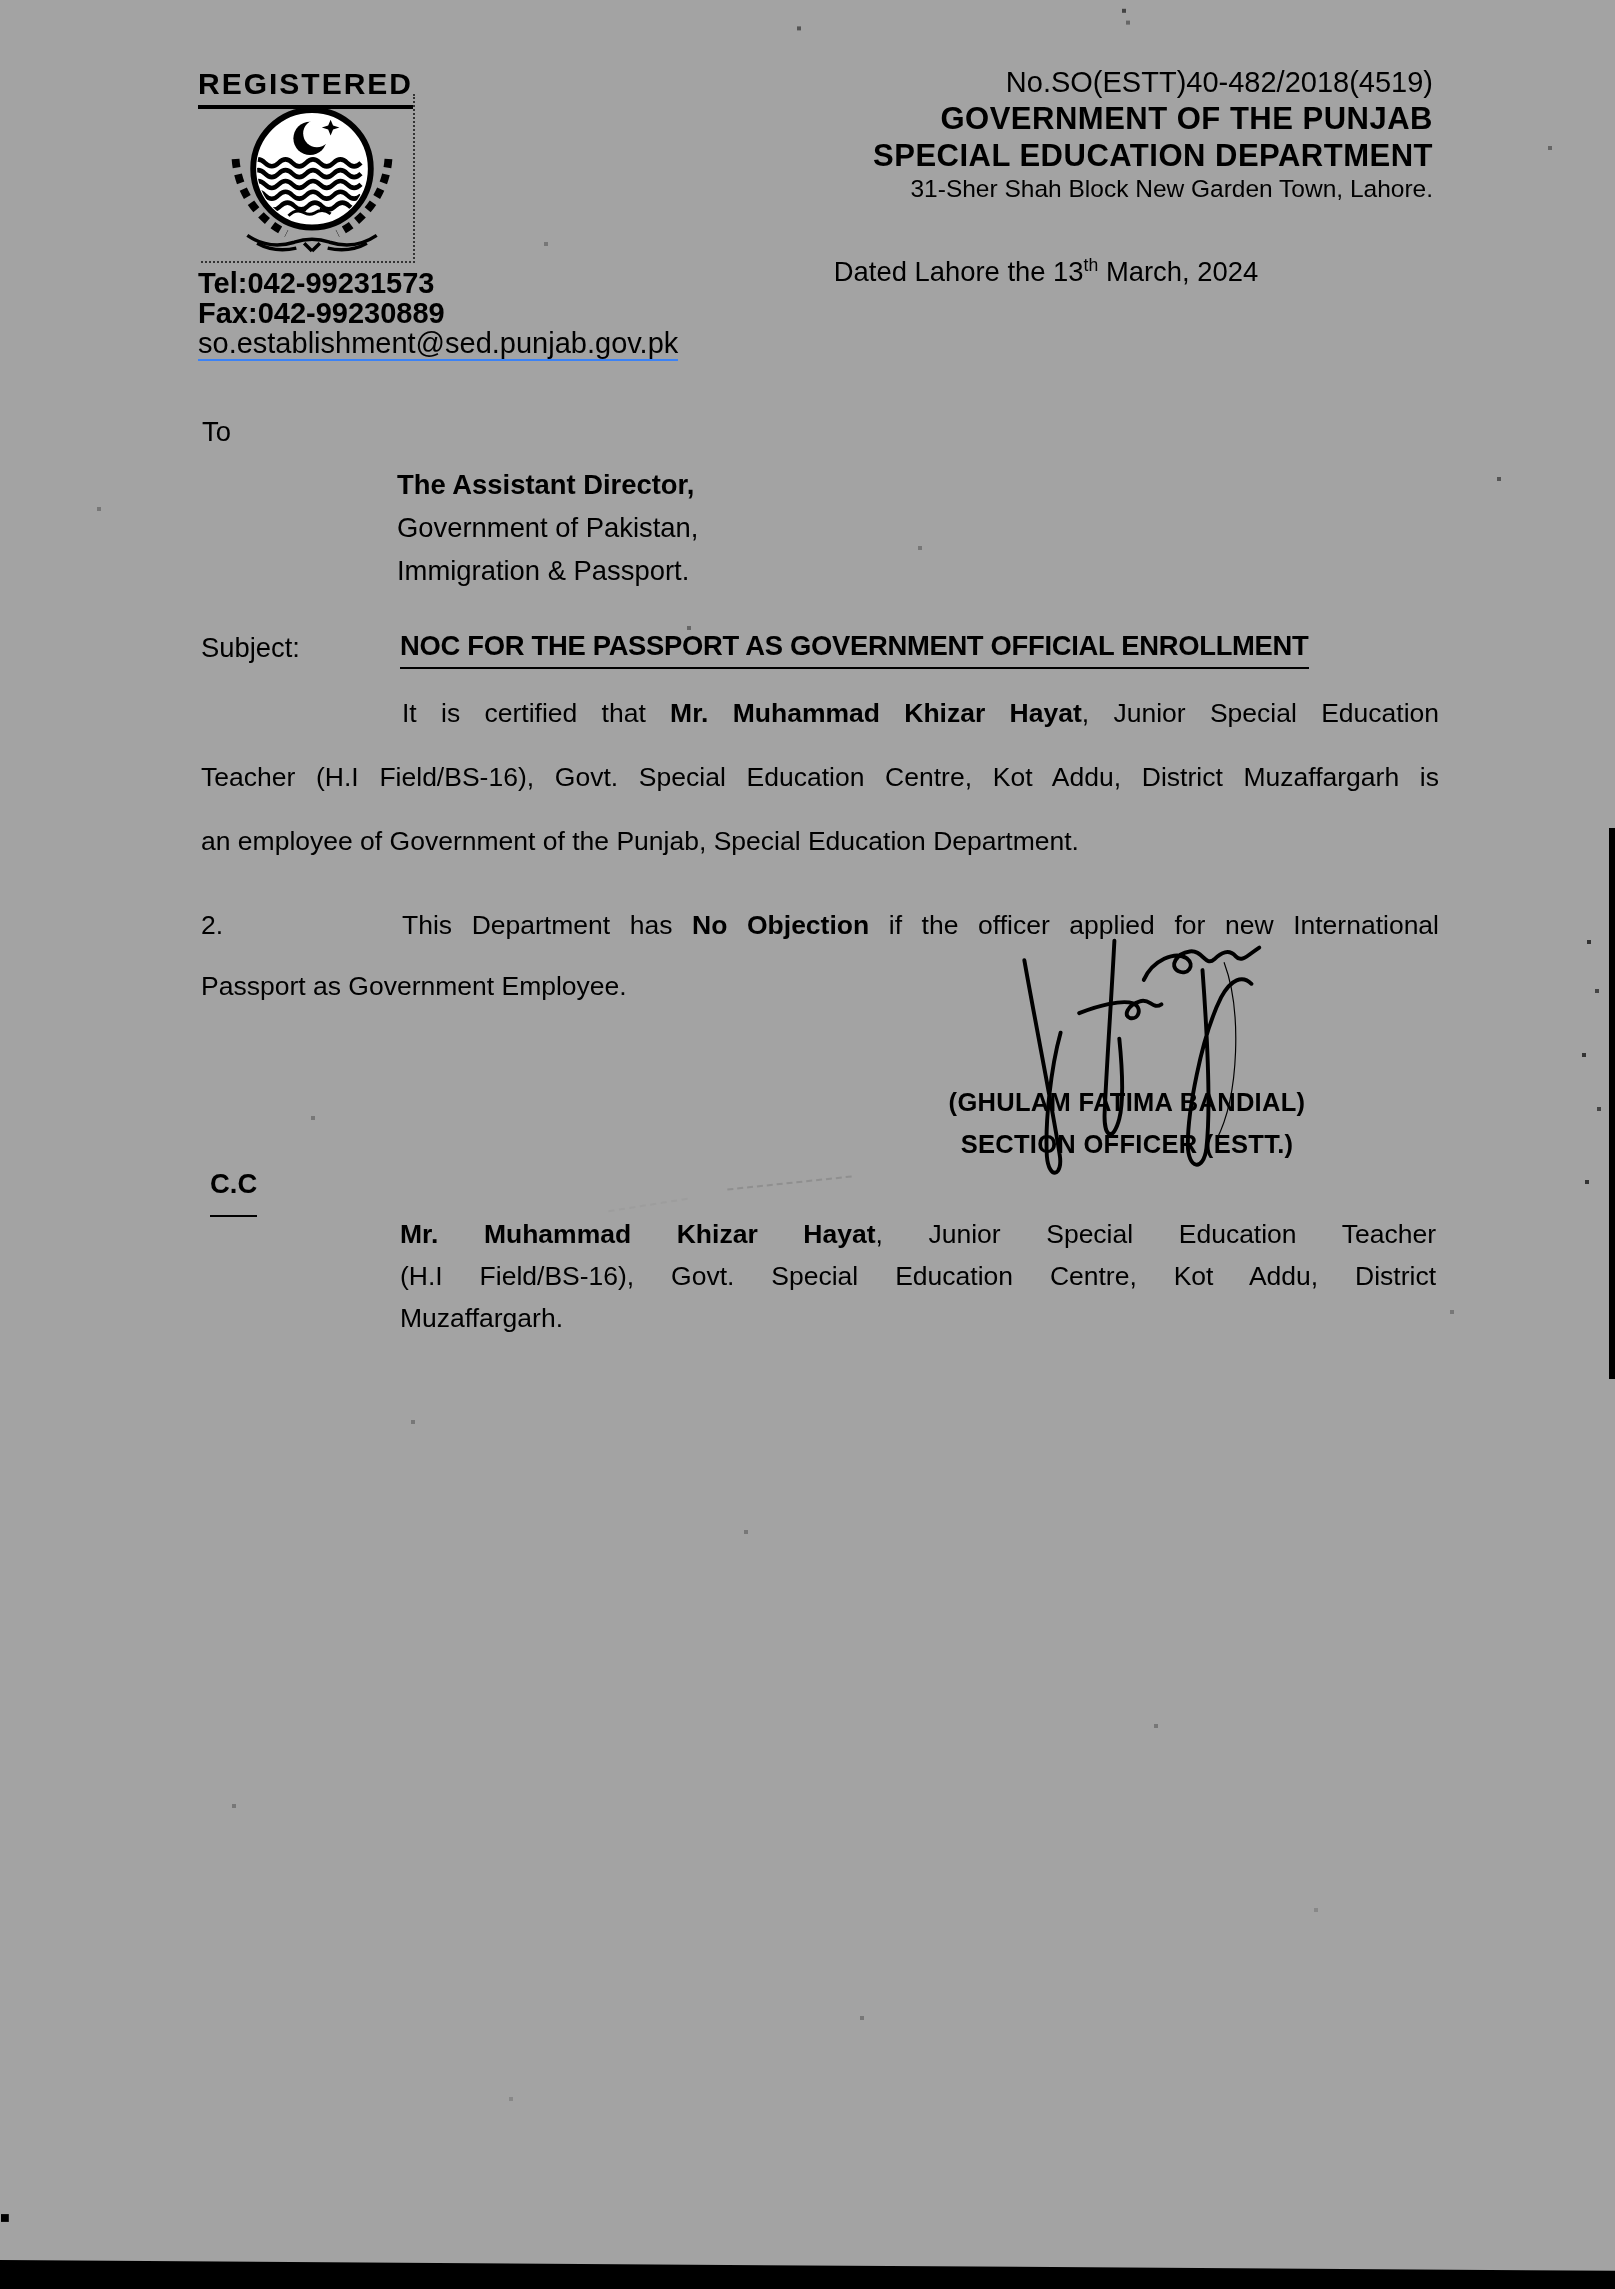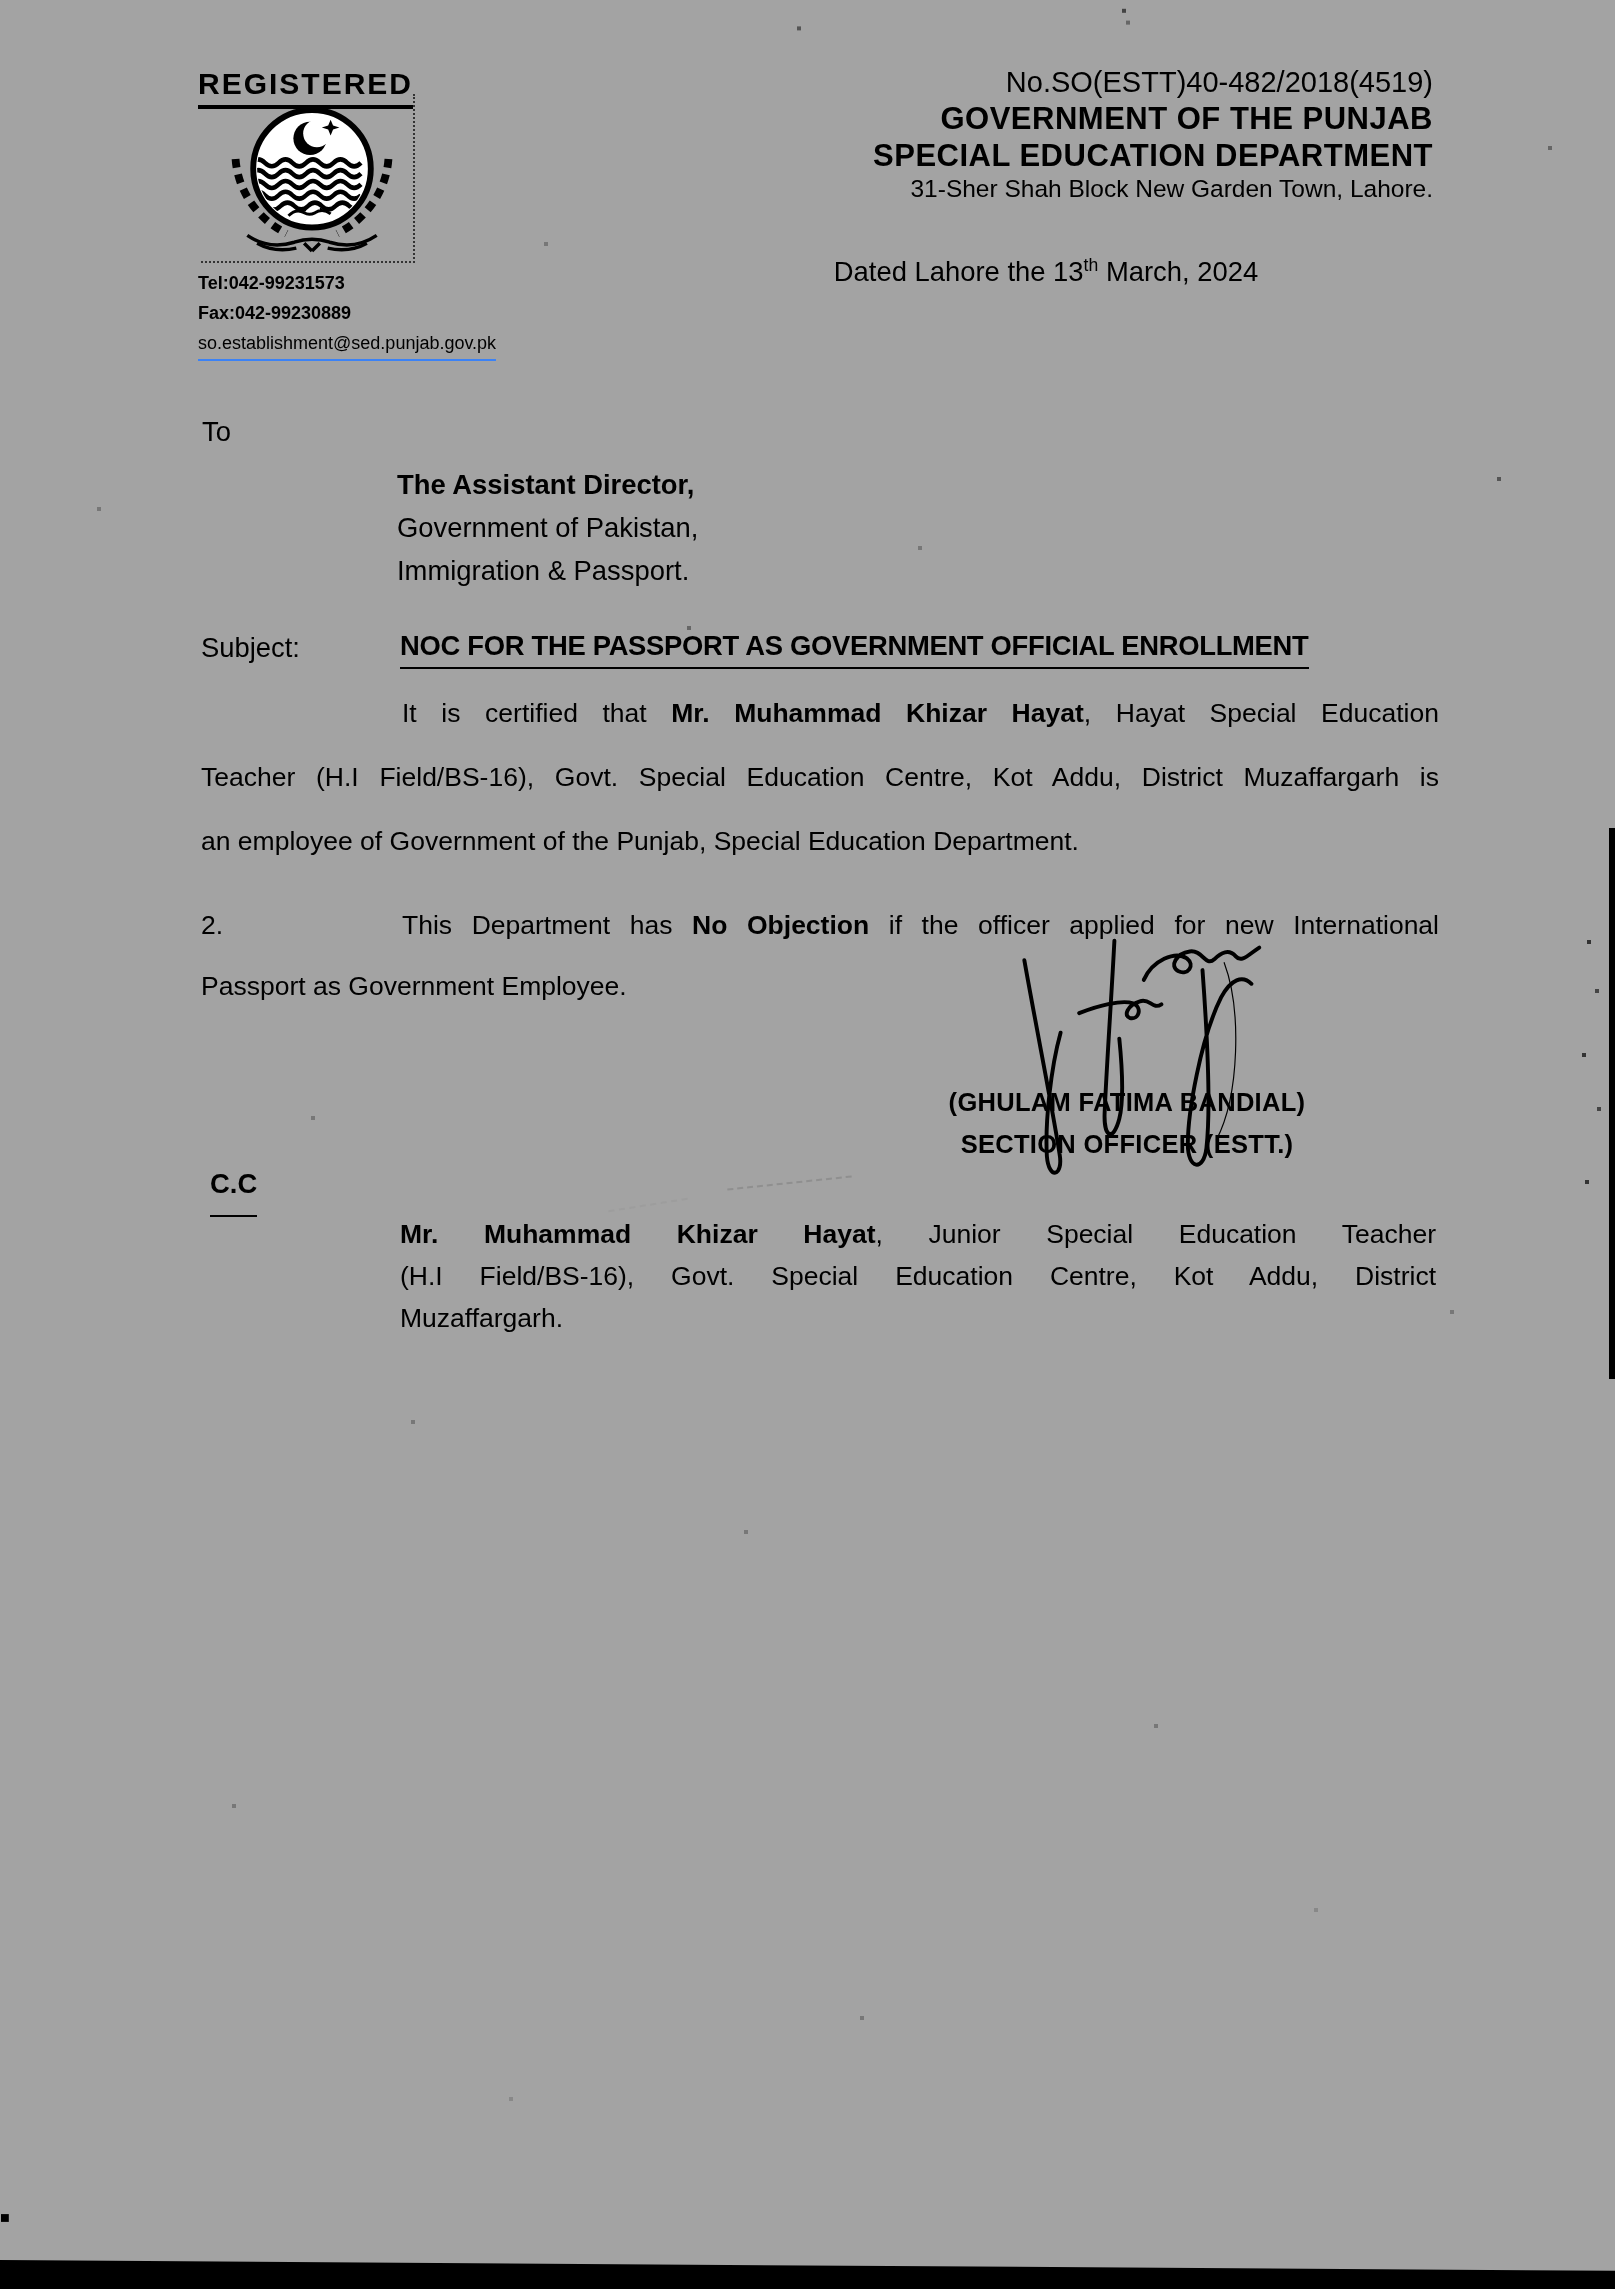--- a/index.html
+++ b/index.html
@@ -10,21 +10,21 @@
   }
   
   .registered {
     position:absolute; left:198px; top:67px;
     font-size:30px; font-weight:bold; letter-spacing:2px;
     border-bottom:4.9px solid #000; padding-bottom:3.9px;
   }
   .logo-wrap { position:absolute; left:214px; top:104px; width:196px; height:153px; }
   .dotted-v { position:absolute; left:413px; top:94px; height:169px; width:0; border-right:2px dotted #333; }
   .dotted-h { position:absolute; left:201px; top:261px; width:214px; height:0; border-bottom:2px dotted #333; }
-  .contact { position:absolute; left:198px; top:268px; font-size:18px; font-weight:bold; line-height:30px; }
+  .contact { position:absolute; left:198px; top:268px; font-size:29px; font-weight:bold; line-height:30px; }
   .contact .email { font-weight:normal; border-bottom:2px solid #3b82f6; padding-bottom:1px; }
   
   .head-right { position:absolute; left:659px; top:65px; width:774px; text-align:right; }
   .refno  { font-size:29px; line-height:35px; }
   .orgname{ font-size:31px; font-weight:bold; line-height:37px; letter-spacing:0.5px; }
   .addr   { font-size:24.5px; line-height:29px; }
   .dateline { position:absolute; left:659px; top:255px; width:774px; text-align:center; font-size:27.4px; }
   .dateline sup { font-size:17.6px; }
   
   .to-label { position:absolute; left:202px; top:416px; font-size:27.4px; }
@@ -132,21 +132,21 @@
     <div>Government of Pakistan,</div>
     <div>Immigration &amp; Passport.</div>
   </div>
 
   <div class="subject-row">
     <span class="subj-label">Subject:</span>
     <span class="subj-text">NOC FOR THE PASSPORT AS GOVERNMENT OFFICIAL ENROLLMENT</span>
   </div>
 
   <div class="body-block">
-    <div class="line just indent"><span>It is certified that </span><b>Mr. Muhammad Khizar Hayat</b><span>, Hayat Special Education</span></div>
+    <div class="line just indent"><span>It is certified that </span><b>Mr. Muhammad Khizar Hayat</b><span>, Junior Special Education</span></div>
     <div class="line just">Teacher (H.I Field/BS-16), Govt. Special Education Centre, Kot Addu, District Muzaffargarh is</div>
     <div class="line">an employee of Government of the Punjab, Special Education Department.</div>
 
     <div class="para2">
       <span class="num">2.</span>
       <div class="line just indent"><span>This Department has </span><b>No Objection</b><span> if the officer applied for new International</span></div>
       <div class="line">Passport as Government Employee.</div>
     </div>
   </div>
 

